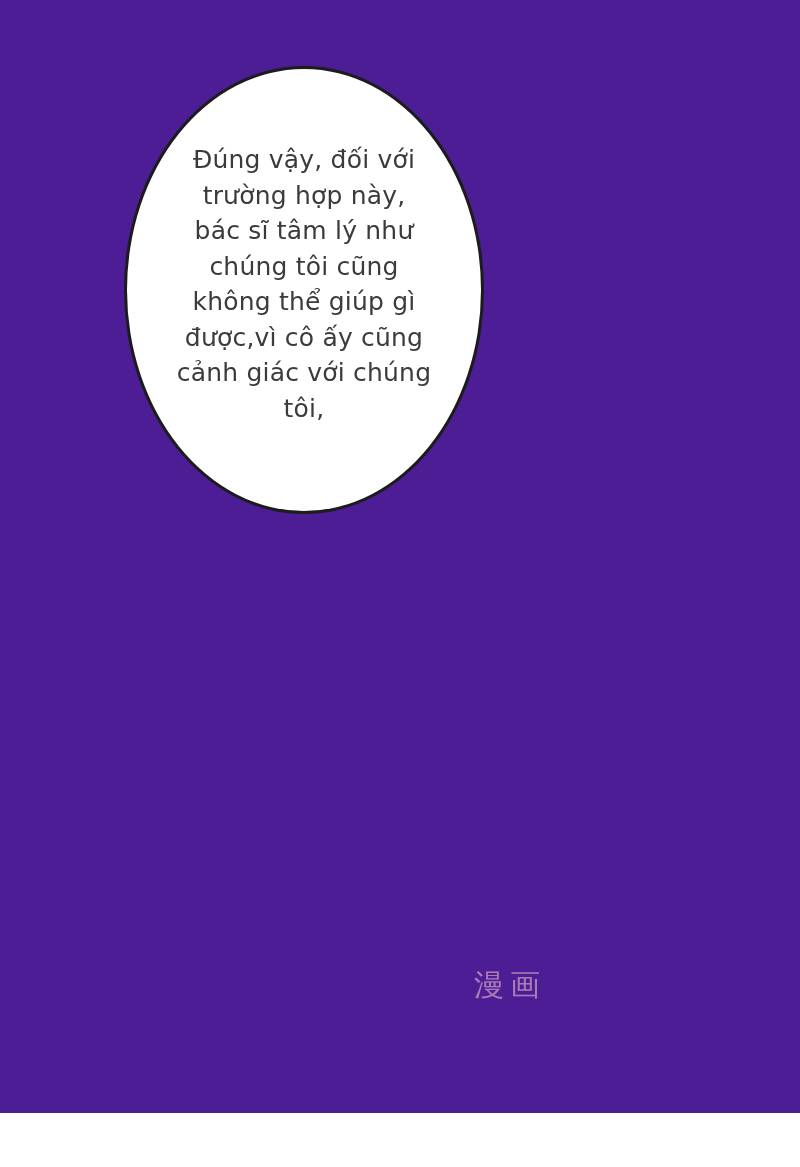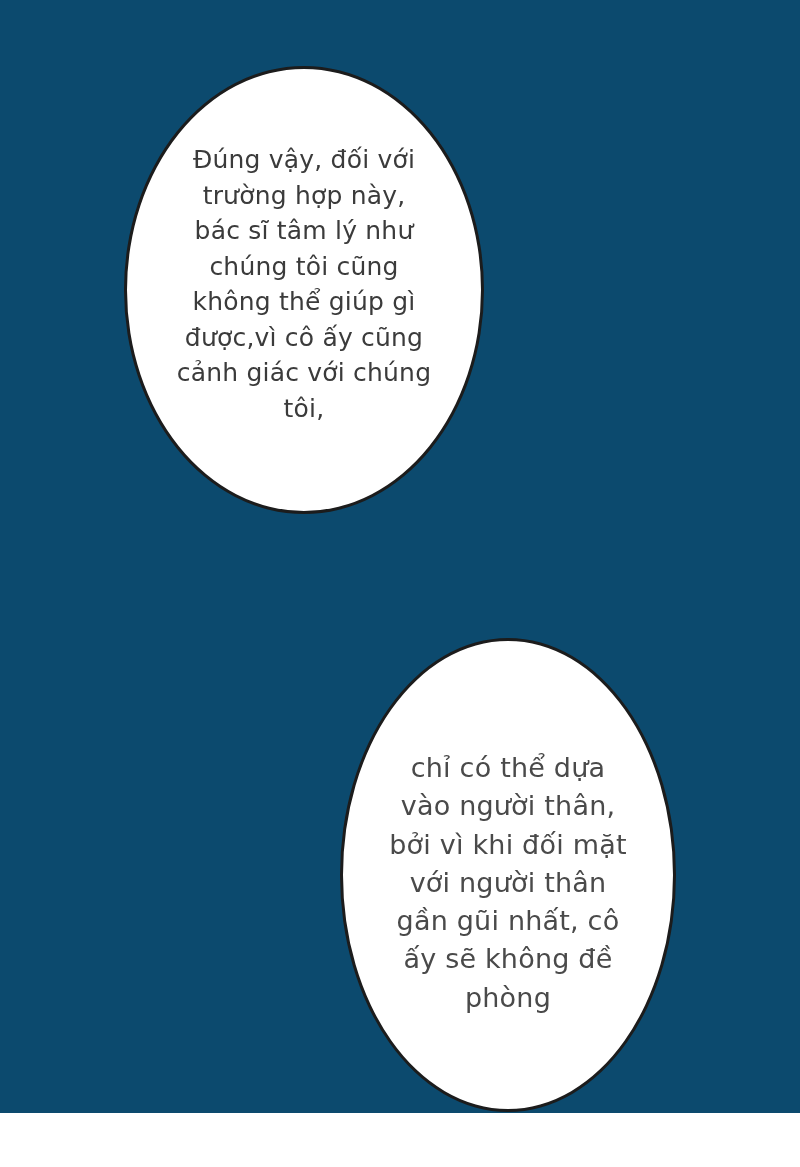--- a/index.html
+++ b/index.html
@@ -14,21 +14,21 @@
     overflow: hidden;
     font-family: "DejaVu Sans", sans-serif;
   }
 
   .page {
     position: absolute;
     top: 0;
     left: 0;
     width: 800px;
     height: 1113px;
-    background: #0c4a6e;
+    background: #4c1d95;
   }
 
   
   .bubble {
     position: absolute;
     border: 3px solid #1c1c1c;
     border-radius: 50%;
     background: #ffffff;
     box-sizing: border-box;
     display: flex;
@@ -110,24 +110,15 @@
 bác sĩ tâm lý như
 chúng tôi cũng
 không thể giúp gì
 được,vì cô ấy cũng
 cảnh giác với chúng
 tôi,</div>
   </div>
 
   <div class="pink-mark">漫画</div>
 
-  <div class="bubble" id="bubble-2">
-    <div class="bubble-text">chỉ có thể dựa
-vào người thân,
-bởi vì khi đối mặt
-với người thân
-gần gũi nhất, cô
-ấy sẽ không đề
-phòng</div>
-  </div>
 
 
 </div>
 
 </body></html>

